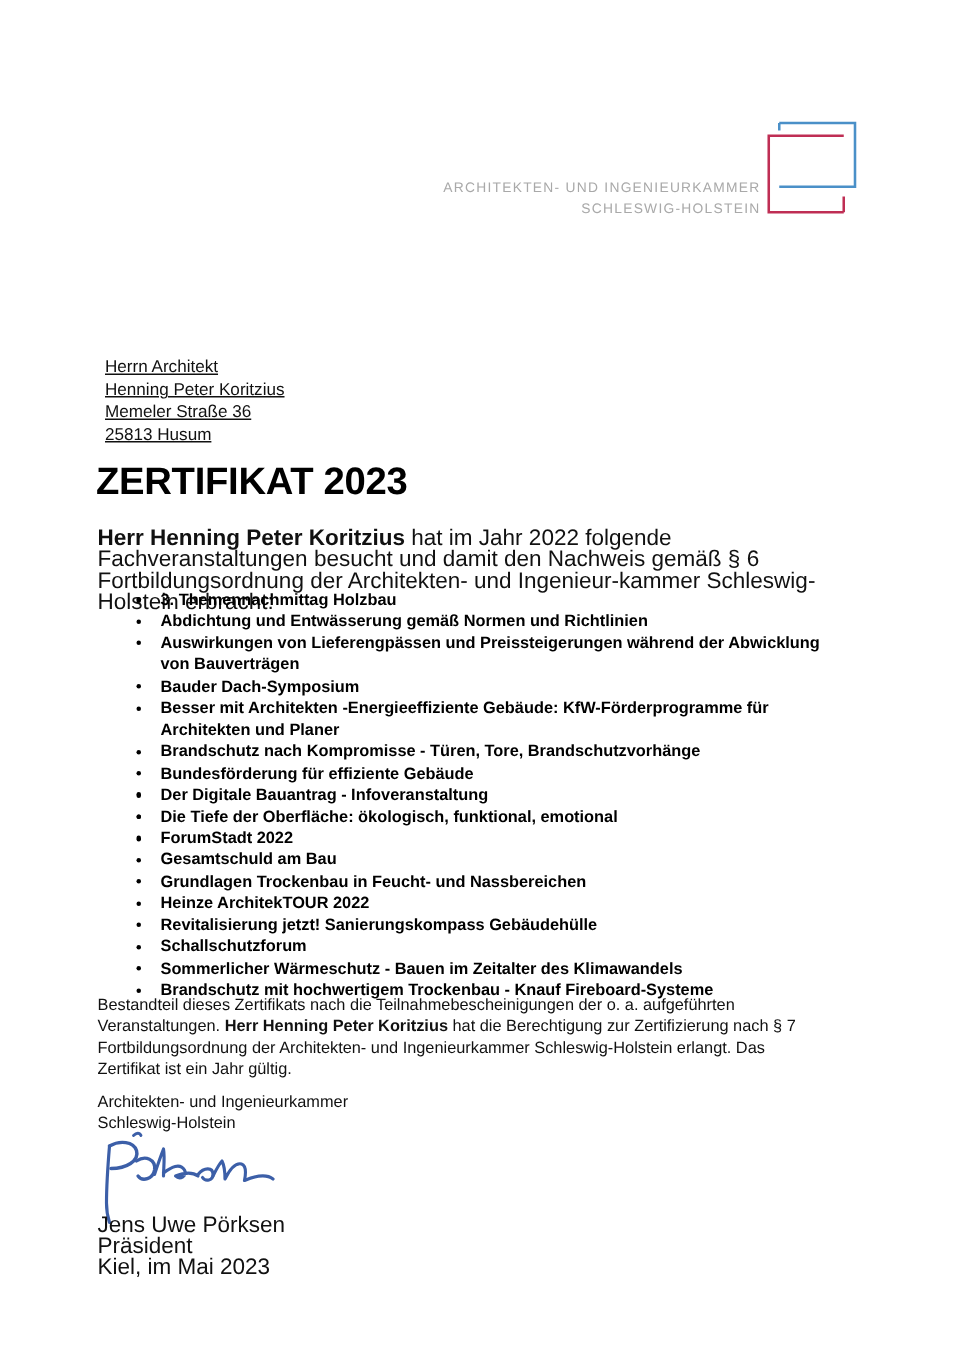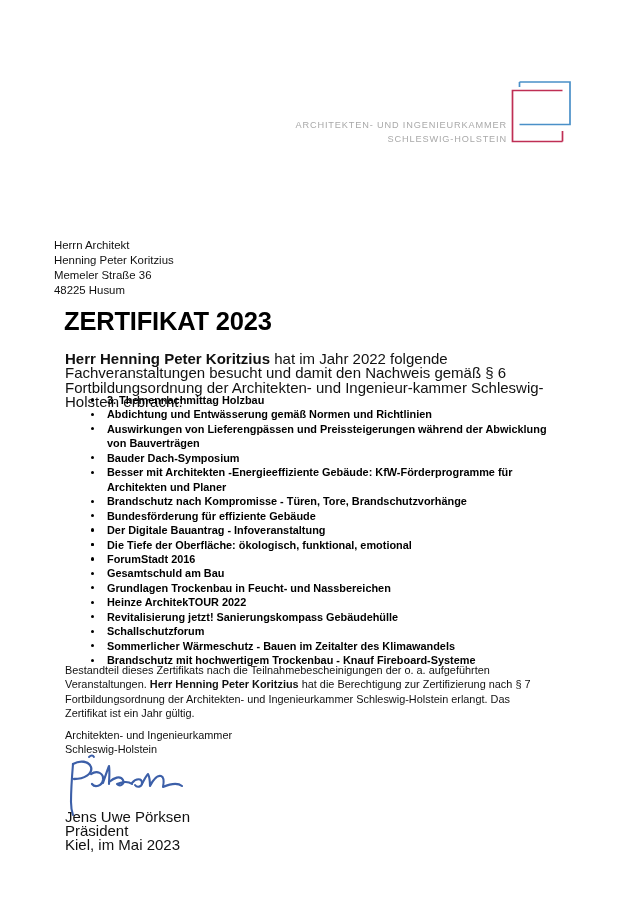--- a/index.html
+++ b/index.html
@@ -46,25 +46,26 @@
     position: absolute;
     left: 508px;
     top: 0px;
     width: 70px;
     height: 78px;
   }
 
   
   .address {
     position: absolute;
-    left: 54px;
+    left: 70px;
     top: 194px;
     font-size: 11.4px;
     line-height: 15.1px;
     color: #111;
+    text-decoration: underline;
   }
 
   
   .title {
     position: absolute;
     left: 64px;
     top: 263px;
     font-size: 25.5px;
     font-weight: bold;
     letter-spacing: -0.2px;
@@ -167,39 +168,39 @@
 
       <path d="M 54.5 18.5 L 4.5 18.5 L 4.5 69.5 L 54.5 69.5" fill="none" stroke="#bf2e54" stroke-width="1.7"></path>
       <path d="M 54.5 69.5 L 54.5 59" fill="none" stroke="#bf2e54" stroke-width="1.7"></path>
     </svg>
   </div>
 
   <div class="address">
     <div>Herrn Architekt</div>
     <div>Henning Peter Koritzius</div>
     <div>Memeler Straße 36</div>
-    <div>48225 Husum</div>
+    <div>25813 Husum</div>
   </div>
 
   <div class="title">ZERTIFIKAT 2023</div>
 
   <div class="intro"><b>Herr Henning Peter Koritzius</b><span> hat im Jahr 2022 folgende Fachveranstaltungen besucht und damit den Nachweis gemäß § 6 Fortbildungsordnung der Architekten- und Ingenieur-kammer Schleswig-Holstein erbracht:</span></div>
 
   <ul class="courses">
       <li><span class="dot"></span><span>3. Themennachmittag Holzbau</span></li>
       <li><span class="dot"></span><span>Abdichtung und Entwässerung gemäß Normen und Richtlinien</span></li>
       <li><span class="dot"></span><span>Auswirkungen von Lieferengpässen und Preissteigerungen während der Abwicklung von Bauverträgen</span></li>
       <li><span class="dot"></span><span>Bauder Dach-Symposium</span></li>
       <li><span class="dot"></span><span>Besser mit Architekten -Energieeffiziente Gebäude: KfW-Förderprogramme für Architekten und Planer</span></li>
       <li><span class="dot"></span><span>Brandschutz nach Kompromisse - Türen, Tore, Brandschutzvorhänge</span></li>
       <li><span class="dot"></span><span>Bundesförderung für effiziente Gebäude</span></li>
       <li><span class="dot"></span><span>Der Digitale Bauantrag - Infoveranstaltung</span></li>
       <li><span class="dot"></span></li>
       <li><span class="dot"></span><span>Die Tiefe der Oberfläche: ökologisch, funktional, emotional</span></li>
-      <li><span class="dot"></span><span>ForumStadt 2016</span></li>
+      <li><span class="dot"></span><span>ForumStadt 2022</span></li>
       <li><span class="dot"></span><span>Gesamtschuld am Bau</span></li>
       <li><span class="dot"></span><span>Grundlagen Trockenbau in Feucht- und Nassbereichen</span></li>
       <li><span class="dot"></span><span>Heinze ArchitekTOUR 2022</span></li>
       <li><span class="dot"></span><span>Revitalisierung jetzt! Sanierungskompass Gebäudehülle</span></li>
       <li><span class="dot"></span><span>Schallschutzforum</span></li>
       <li><span class="dot"></span><span>Sommerlicher Wärmeschutz - Bauen im Zeitalter des Klimawandels</span></li>
       <li><span class="dot"></span><span>Brandschutz mit hochwertigem Trockenbau - Knauf Fireboard-Systeme</span></li>
     </ul>
 
   <div class="closing"><span>Bestandteil dieses Zertifikats nach die Teilnahmebescheinigungen der o. a. aufgeführten Veranstaltungen. </span><b>Herr Henning Peter Koritzius</b><span> hat die Berechtigung zur Zertifizierung nach § 7 Fortbildungsordnung der Architekten- und Ingenieurkammer Schleswig-Holstein erlangt. Das Zertifikat ist ein Jahr gültig.</span></div>

